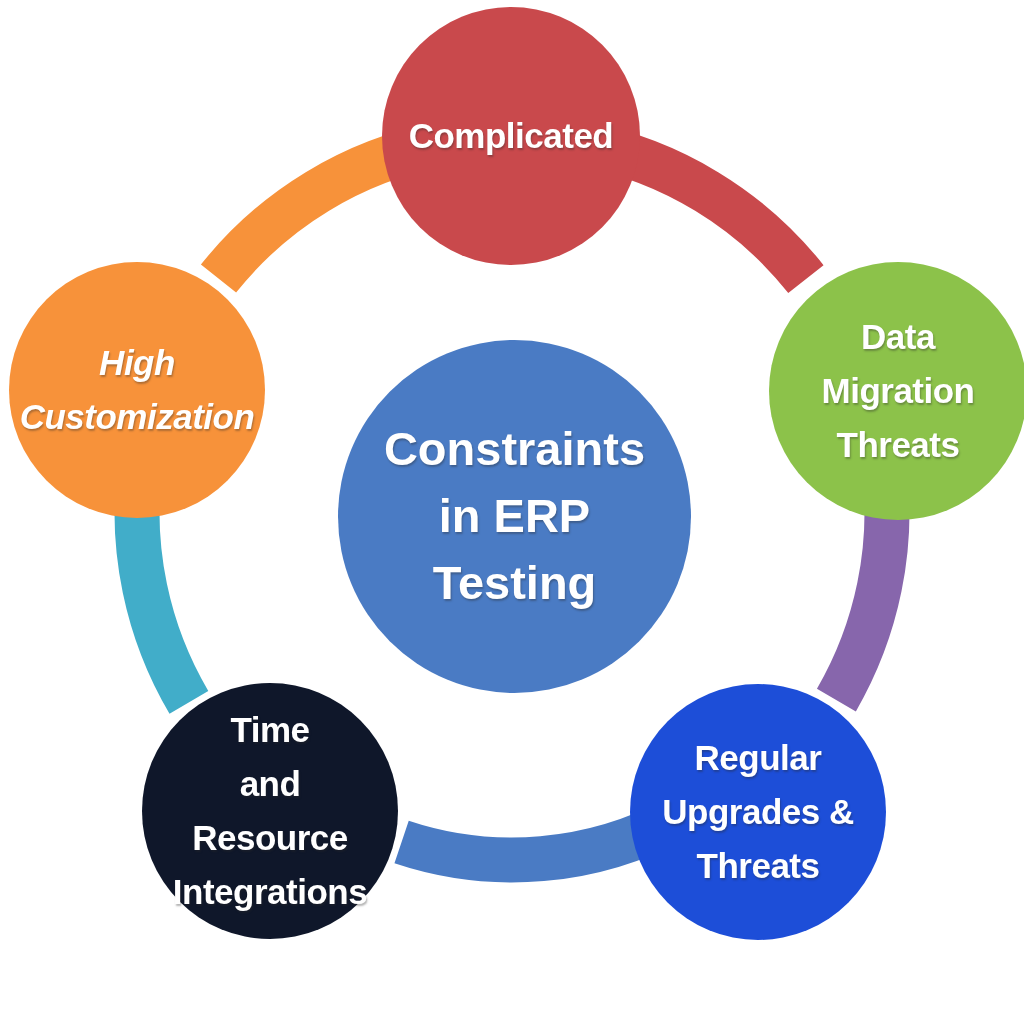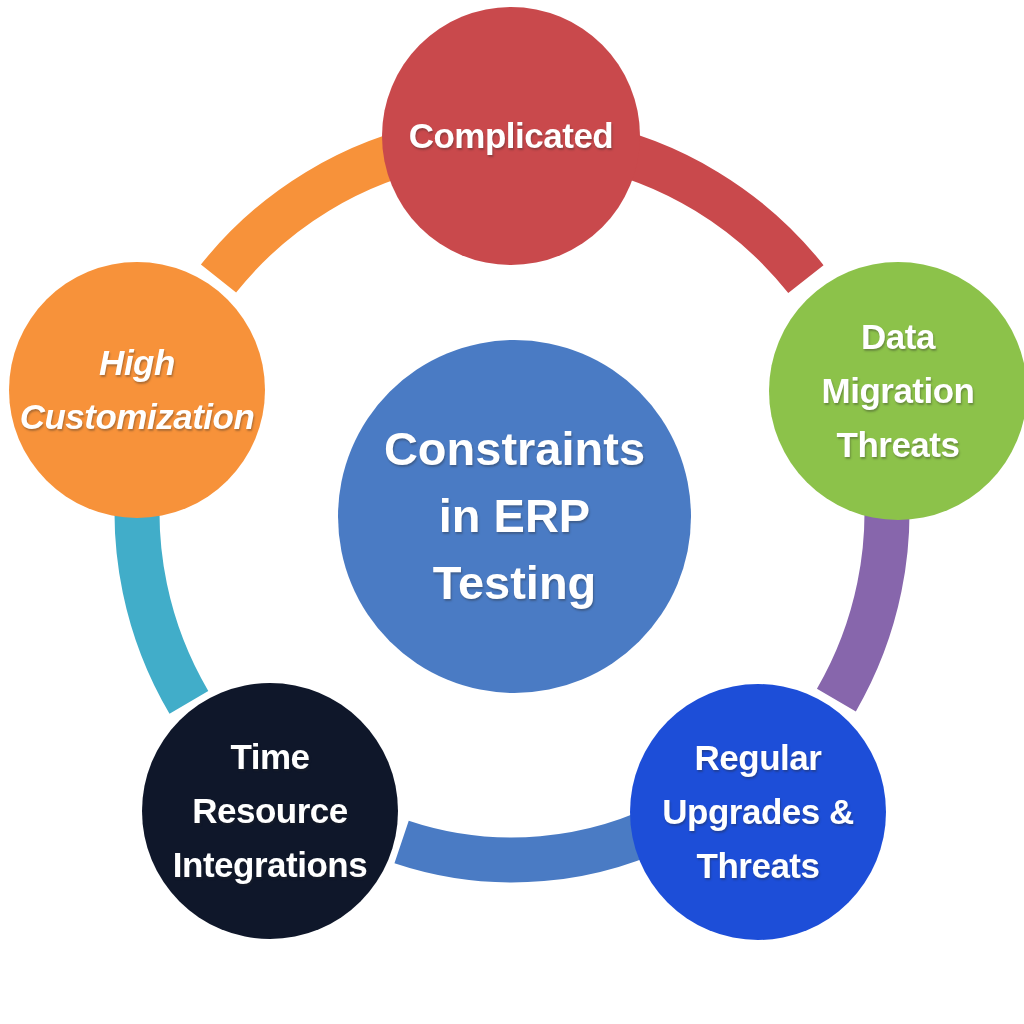--- a/index.html
+++ b/index.html
@@ -88,20 +88,21 @@
     <div class="label">
       <span class="line">Regular</span>
       <span class="line">Upgrades &amp;</span>
       <span class="line">Threats</span>
     </div>
   </div>
 
   <div class="node satellite node-bottom-left" style="background-color: #0f172a;">
     <div class="label">
       <span class="line">Time</span>
+      <span class="line">and</span>
       <span class="line">Resource</span>
       <span class="line">Integrations</span>
     </div>
   </div>
 
   <div class="node satellite node-left" style="background-color: rgb(247, 146, 58);">
     <div class="label">
       <span class="line">High</span>
       <span class="line">Customization</span>
     </div>

